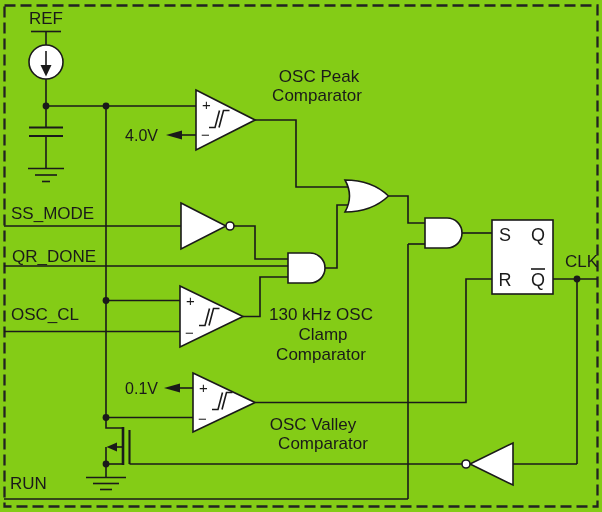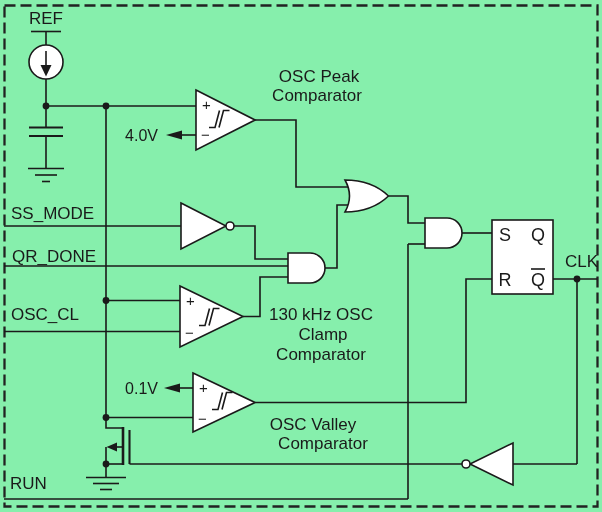--- a/index.html
+++ b/index.html
@@ -1,16 +1,16 @@
 <!DOCTYPE html>
 <html><head>
 <meta charset="utf-8">
 <style>
   html,body{margin:0;padding:0;background:#ffffff;}
-  .stage{position:relative;width:602px;height:512px;background:#86efac;overflow:hidden;
+  .stage{position:relative;width:602px;height:512px;background:#84cc16;overflow:hidden;
          font-family:"Liberation Sans",sans-serif;}
   svg{display:block;}
   .w{fill:none;stroke:#1a1a1a;stroke-width:1.6;}
   .thick{fill:none;stroke:#1a1a1a;stroke-width:2.6;}
   .gatebar{fill:none;stroke:#1a1a1a;stroke-width:2.1;}
   .sh{fill:#ffffff;stroke:#1a1a1a;stroke-width:1.6;}
   .dot{fill:#1a1a1a;stroke:none;}
   .solid{fill:#1a1a1a;stroke:none;}
   .border{fill:none;stroke:#222222;stroke-width:2.3;stroke-dasharray:11 5;}
   text{fill:#1a1a1a;font-family:"Liberation Sans",sans-serif;}

